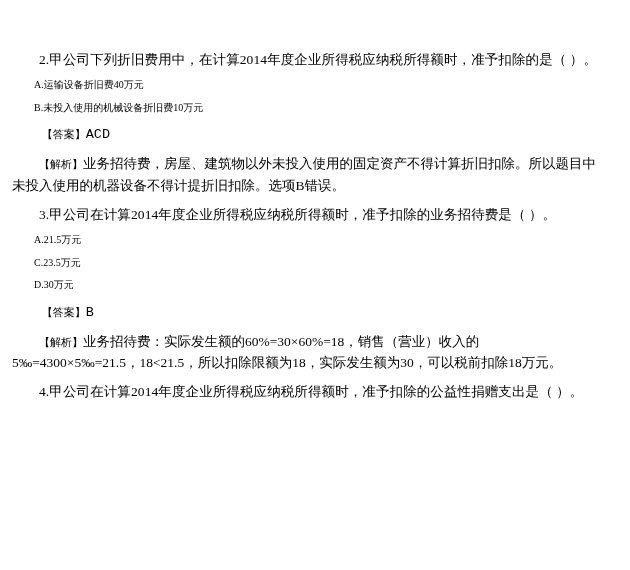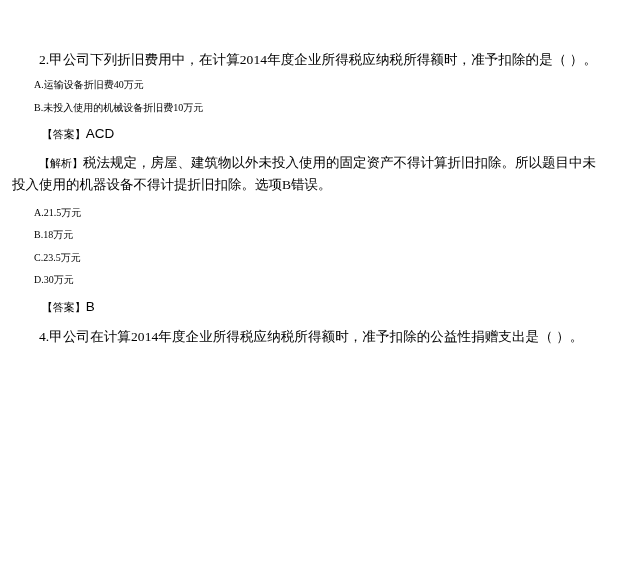--- a/index.html
+++ b/index.html
@@ -50,50 +50,55 @@
     text-indent: 2em;
     line-height: 1.62;
     margin: 6px 0 8px 0;
     font-size: 13.5px;
   }
   .label {
     font-family: "Liberation Sans", "DejaVu Sans", sans-serif;
     font-size: 11px;
   }
   .mono-ans {
-    font-family: Liberation Sans, sans-serif;
+    font-family: Liberation Mono, monospace;
     text-align: right;
   }
 </style>
 </head>
 <body>
 
 <div class="page">
 
   <div class="block">
     <p class="q-stem">
       <span>2.</span><span>甲公司下列折旧费用中，在计算2014年度企业所得税应纳税所得额时，准予扣除的是（  ）。</span>
     </p>
     <p class="option">A.运输设备折旧费40万元</p>
     <p class="option">B.未投入使用的机械设备折旧费10万元</p>
     <p class="answer">
       <span class="label">【答案】</span><span class="mono-ans">ACD</span>
     </p>
     <p class="explain">
-      <span class="label">【解析】</span><span>税法规定，房屋、建筑物以外未投入使用的固定资产不得计算折旧扣除。所以题目中未投入使用的机器设备不得计提折旧扣除。选项B错误。</span>
+      <span class="label">【解析】</span><span>业务招待费，房屋、建筑物以外未投入使用的固定资产不得计算折旧扣除。所以题目中未投入使用的机器设备不得计提折旧扣除。选项B错误。</span>
     </p>
   </div>
 
   <div class="block">
+    <p class="q-stem">
+      <span>3.</span><span>甲公司在计算2014年度企业所得税应纳税所得额时，准予扣除的业务招待费是（  ）。</span>
+    </p>
     <p class="option">A.21.5万元</p>
-    <p class="option">B.18万元</p>
     <p class="option">C.23.5万元</p>
     <p class="option">D.30万元</p>
     <p class="answer">
       <span class="label">【答案】</span><span class="mono-ans">B</span>
+    </p>
+    <p class="explain">
+      <span class="label">【解析】</span><span>业务招待费：实际发生额的60%=30×60%=18，销售（营业）收入的5‰=4300×5‰=21.5，18&lt;21.5，所以扣除限额为18，实际发生额为30，可以税前扣除18万元。</span>
     </p>
   </div>
 
   <div class="block">
     <p class="q-stem">
       <span>4.</span><span>甲公司在计算2014年度企业所得税应纳税所得额时，准予扣除的公益性捐赠支出是（  ）。</span>
     </p>
   </div>
 
 </div>

